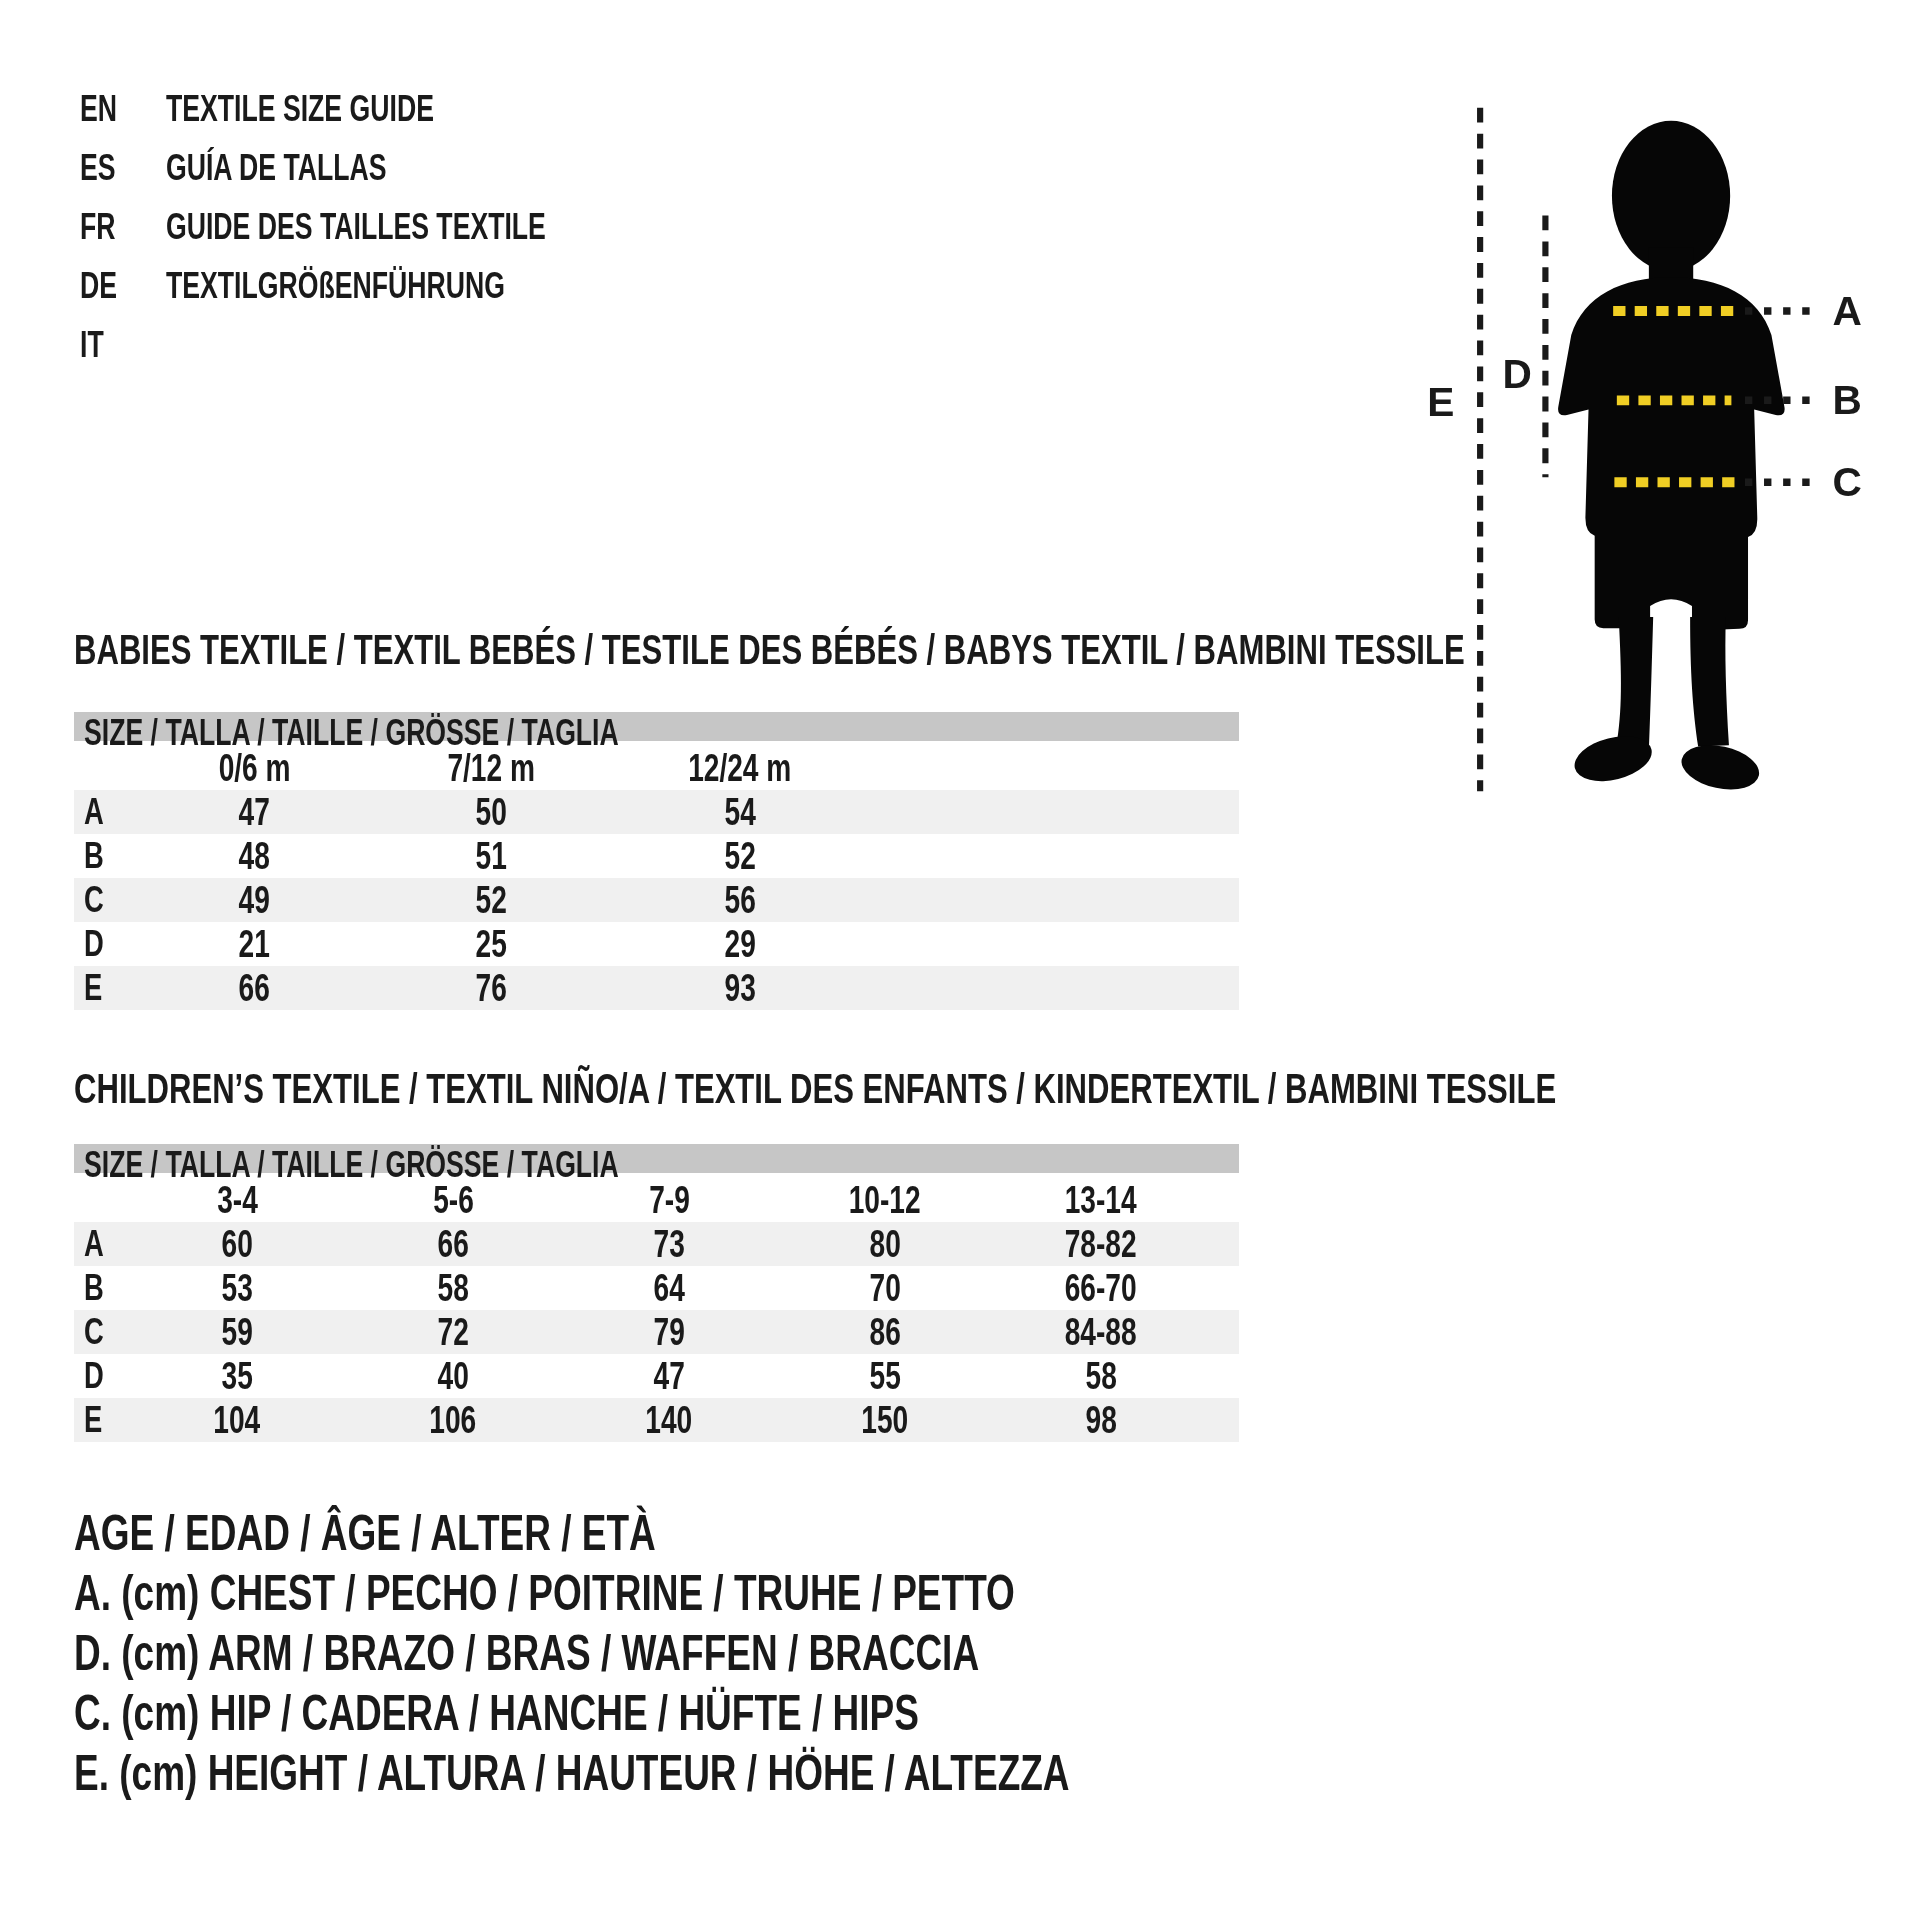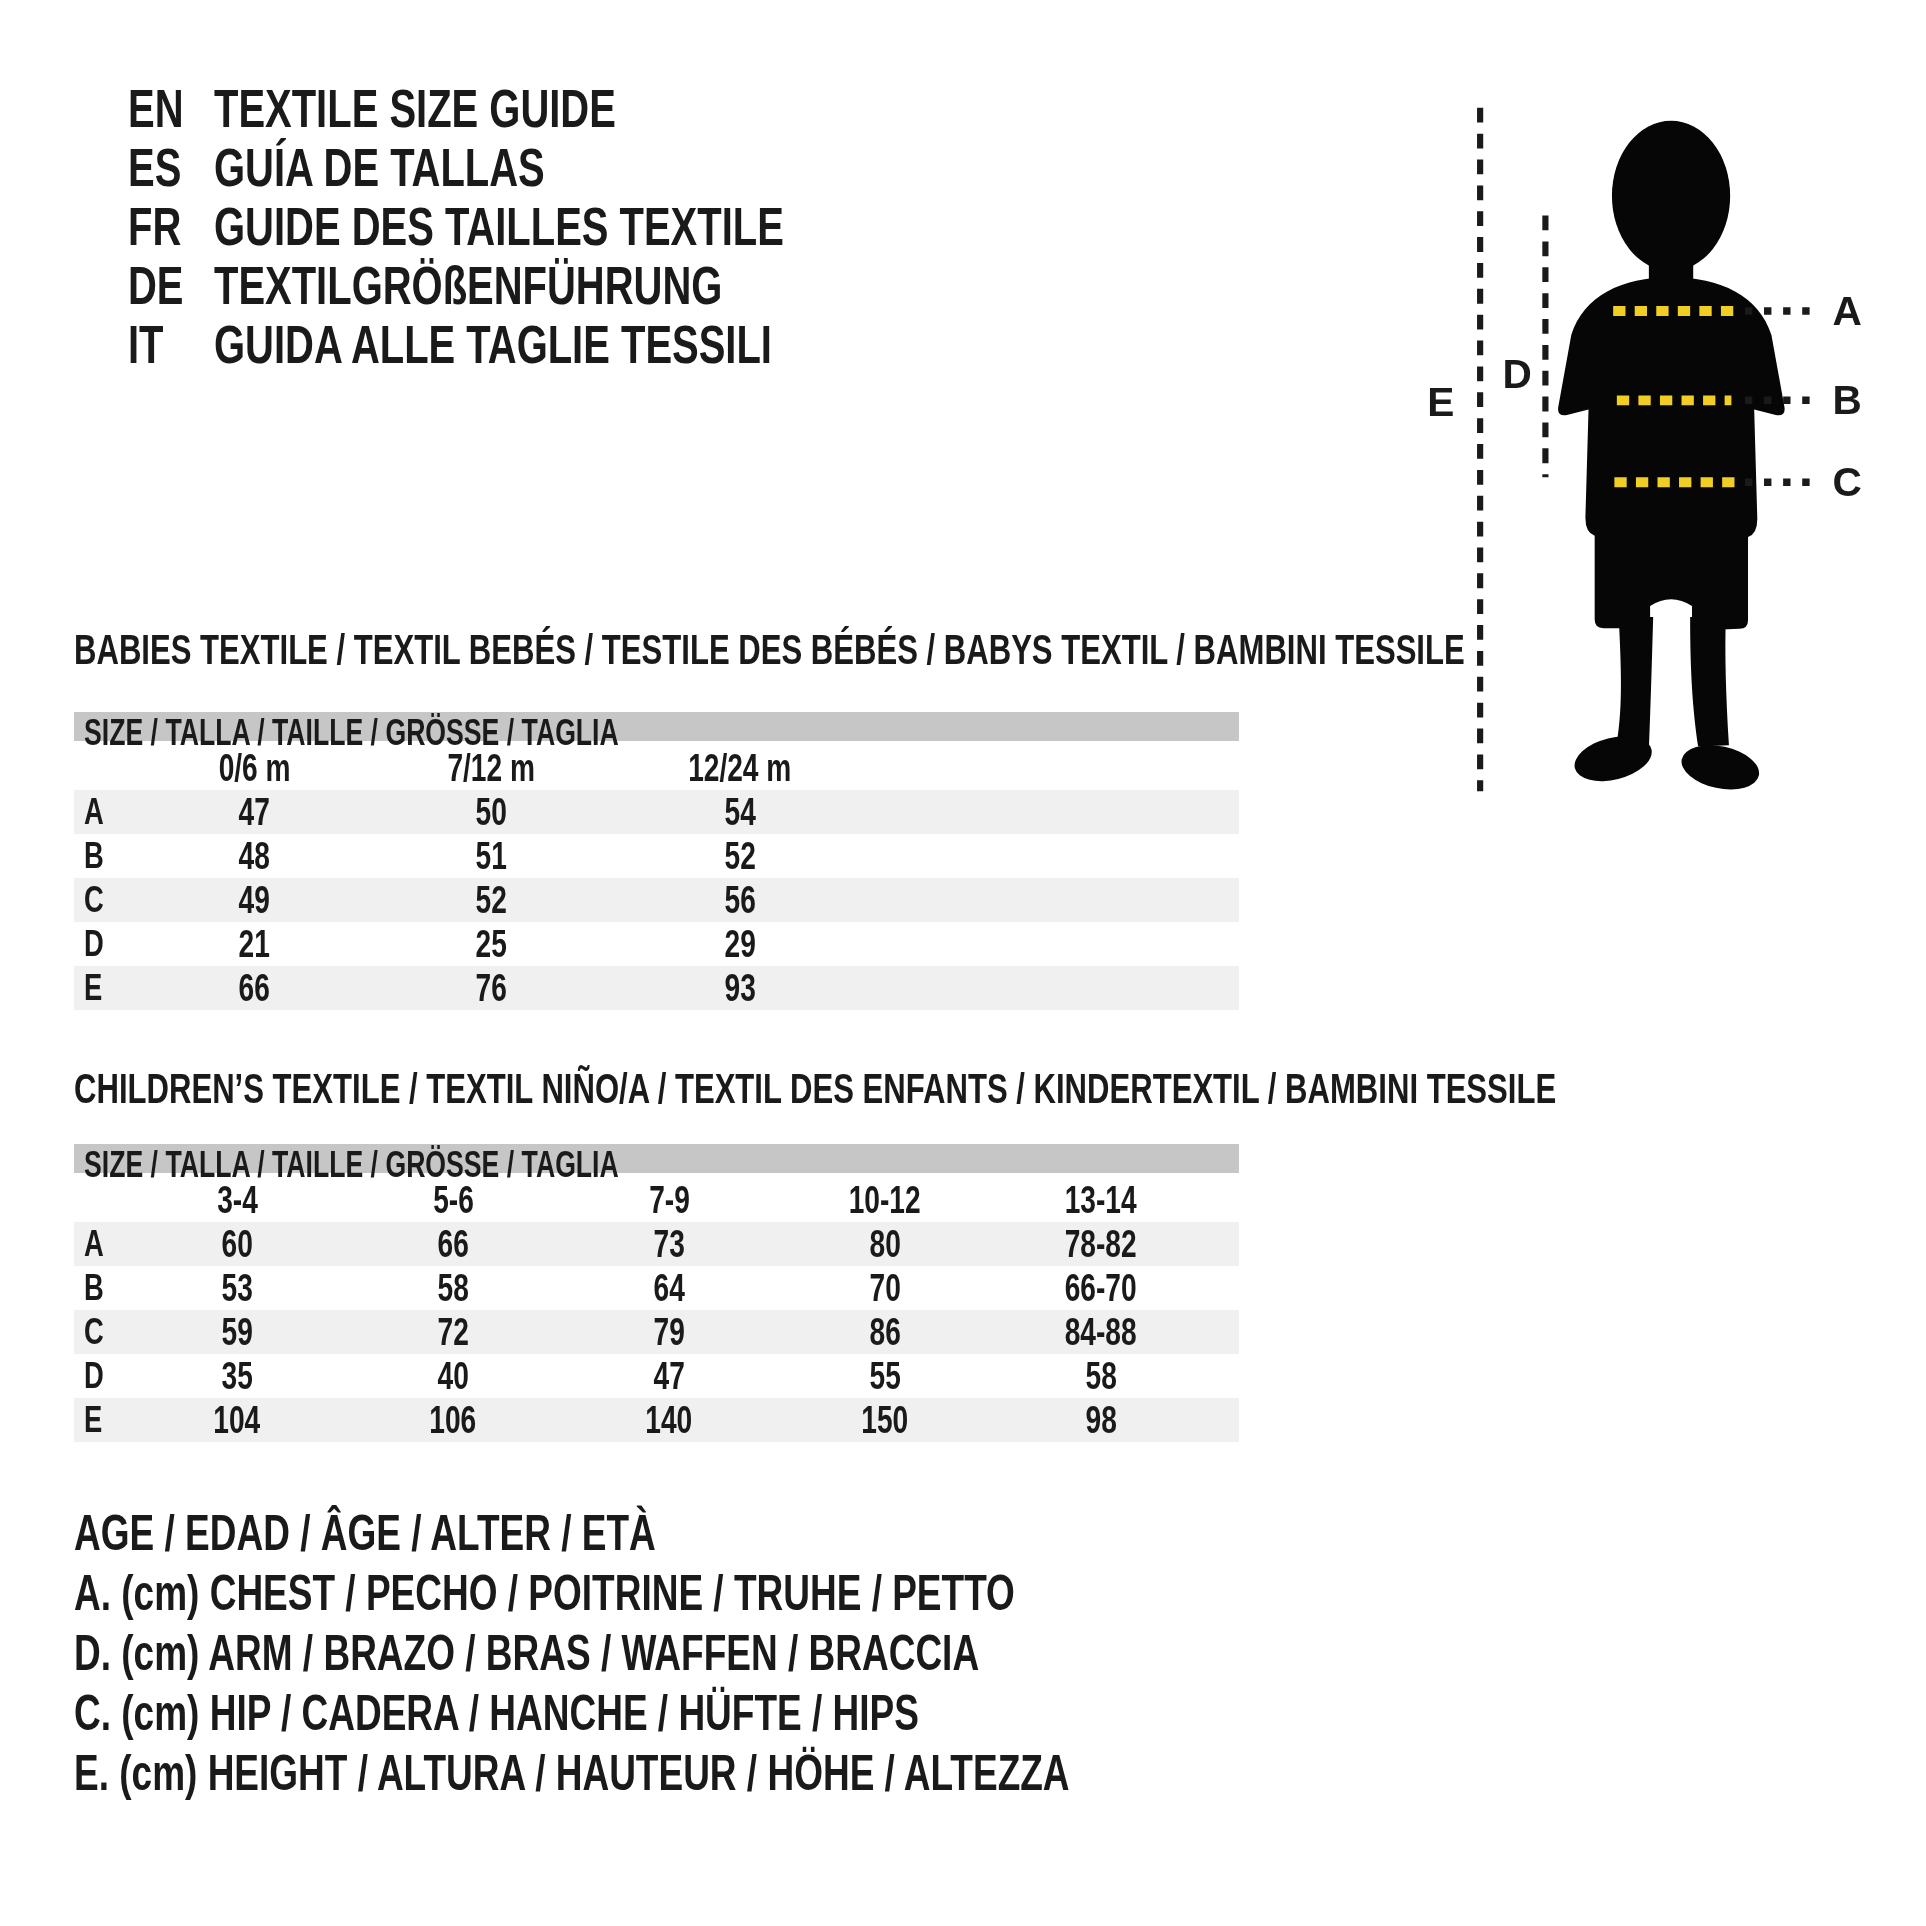--- a/index.html
+++ b/index.html
@@ -11,21 +11,21 @@
   }
   html,body{margin:0;padding:0;background:#ffffff;}
   body{width:1926px;height:1926px;position:relative;overflow:hidden;
        font-family:"Liberation Sans","DejaVu Sans",sans-serif;color:var(--ink);}
   .abs{position:absolute;}
   
   .t{display:inline-block;transform:scaleX(0.74);transform-origin:0 50%;white-space:nowrap;font-weight:700;}
   .tc{display:inline-block;transform:scaleX(0.74);transform-origin:50% 50%;white-space:nowrap;font-weight:700;}
   
   .lang{left:80px;top:79px;display:grid;grid-template-columns:86px auto;}
-  .lang .cell{font-size:54px;line-height:59px;font-weight:700;margin-left:48px;}
+  .lang .cell{font-size:36px;line-height:59px;font-weight:700;}
   
   .sec-title{font-size:42px;line-height:43px;font-weight:700;}
   
   .sizebar{width:1165px;height:29px;background:var(--bar);line-height:42px;font-size:36px;padding-left:10px;box-sizing:border-box;}
   .trow{display:grid;height:44px;line-height:44px;}
   .babies .trow{grid-template-columns:55px 203px 222px 228px;gap:24px;}
   .children .trow{grid-template-columns:55px 216px 216px 216px 216px 216px;}
   .trow.head{margin-top:5px;font-size:36px;}
   .trow .cell{text-align:center;font-size:38px;}
   .trow .letter{text-align:left;padding-left:10px;font-size:37px;}
@@ -45,21 +45,20 @@
 <div class="abs lang">
   <div class="cell"><span class="t">EN</span></div>
   <div class="cell"><span class="t">TEXTILE SIZE GUIDE</span></div>
   <div class="cell"><span class="t">ES</span></div>
   <div class="cell"><span class="t">GUÍA DE TALLAS</span></div>
   <div class="cell"><span class="t">FR</span></div>
   <div class="cell"><span class="t">GUIDE DES TAILLES TEXTILE</span></div>
   <div class="cell"><span class="t">DE</span></div>
   <div class="cell"><span class="t">TEXTILGRÖßENFÜHRUNG</span></div>
   <div class="cell"><span class="t">IT</span></div>
-  <div class="cell"><span class="t">GUIDA ALLE TAGLIE TESSILI</span></div>
 </div>
 
 <svg class="abs" style="left:1405px;top:92px;width:521px;height:709px" viewBox="0 0 846 1150">
   <line class="dashE" x1="122" y1="25" x2="122" y2="1135"></line>
   <line class="dashE" x1="228" y1="200" x2="228" y2="625"></line>
   <g fill="var(--sil)">
     <ellipse cx="432" cy="168" rx="96" ry="122"></ellipse>
     <rect x="396" y="252" width="72" height="70"></rect>
     <path d="M432 300 C352 300 290 330 270 394 L249 510 Q246 527 263 524 L298 515 L293 688 Q292 714 308 720 L308 856 Q308 870 322 870 L398 870 L398 834 Q432 812 466 834 L466 874 L543 871 Q557 871 557 857 L557 722 Q573 716 572 690 L567 515 L602 524 Q619 527 616 510 L595 394 C575 330 512 300 432 300 Z"></path>
     <path d="M347 852 C352 950 353 1005 343 1062 L396 1066 C399 992 401 920 403 852 Z"></path>

